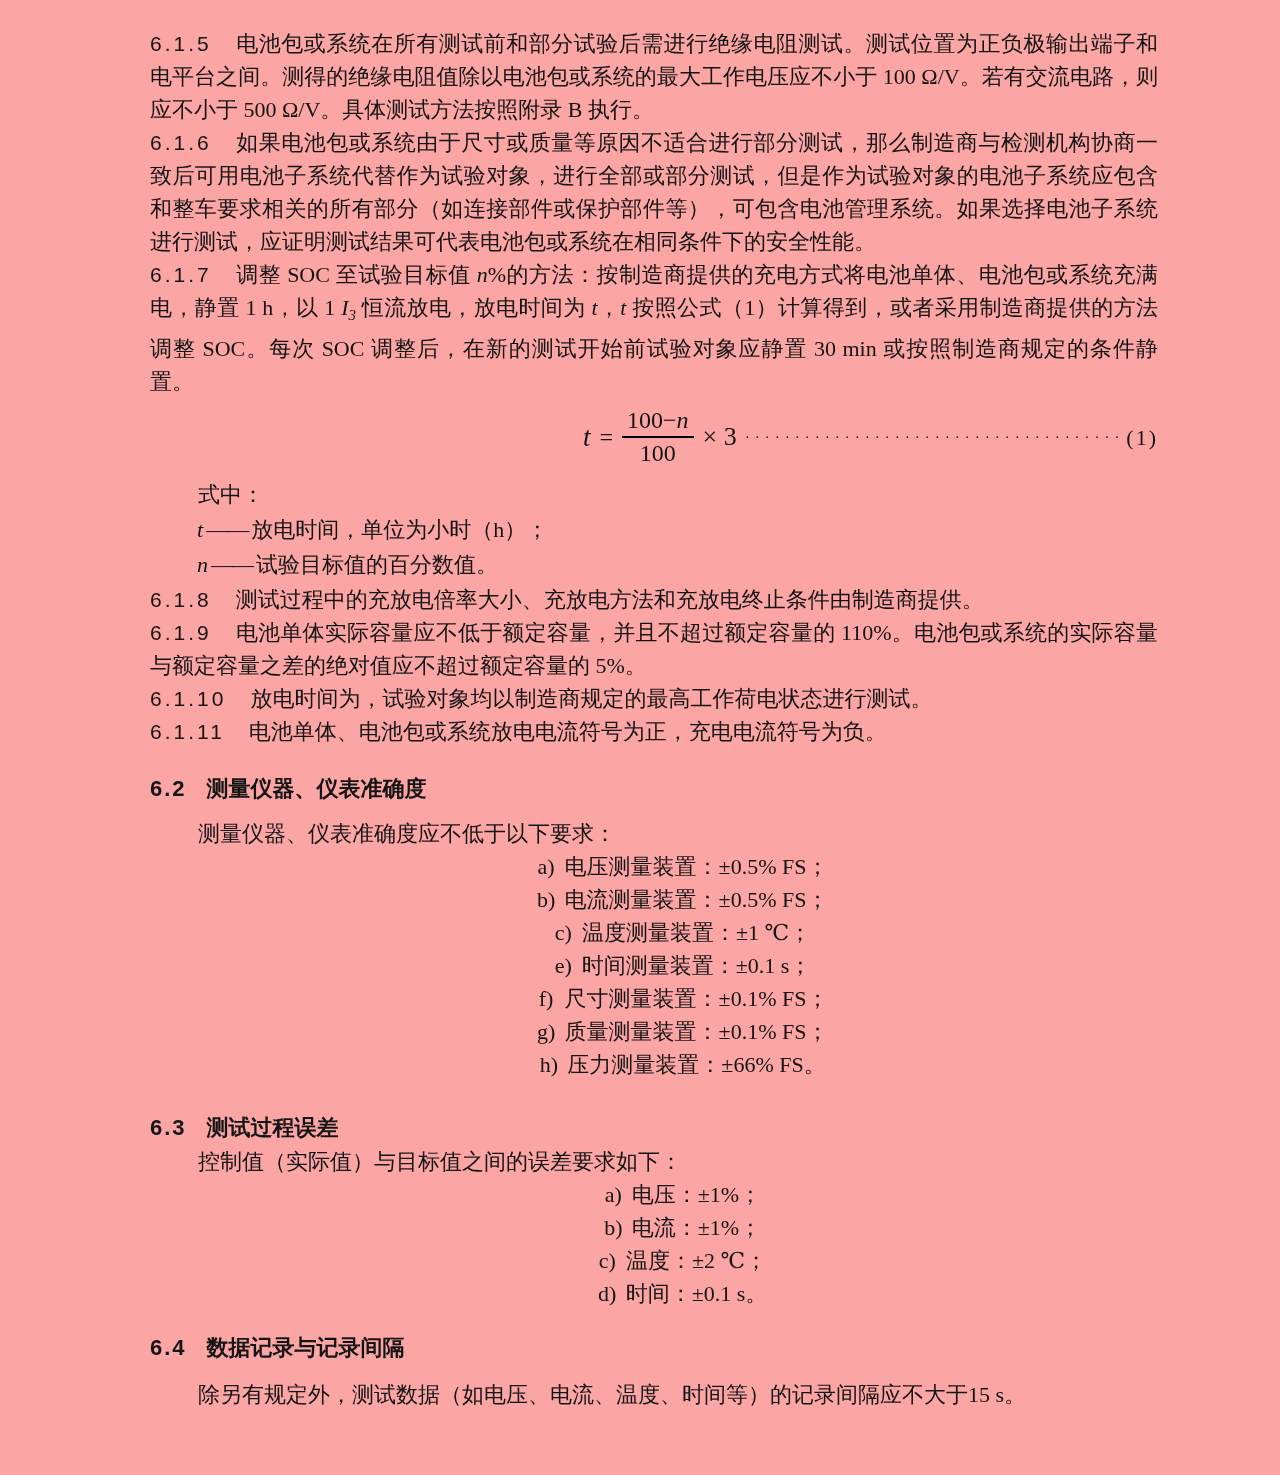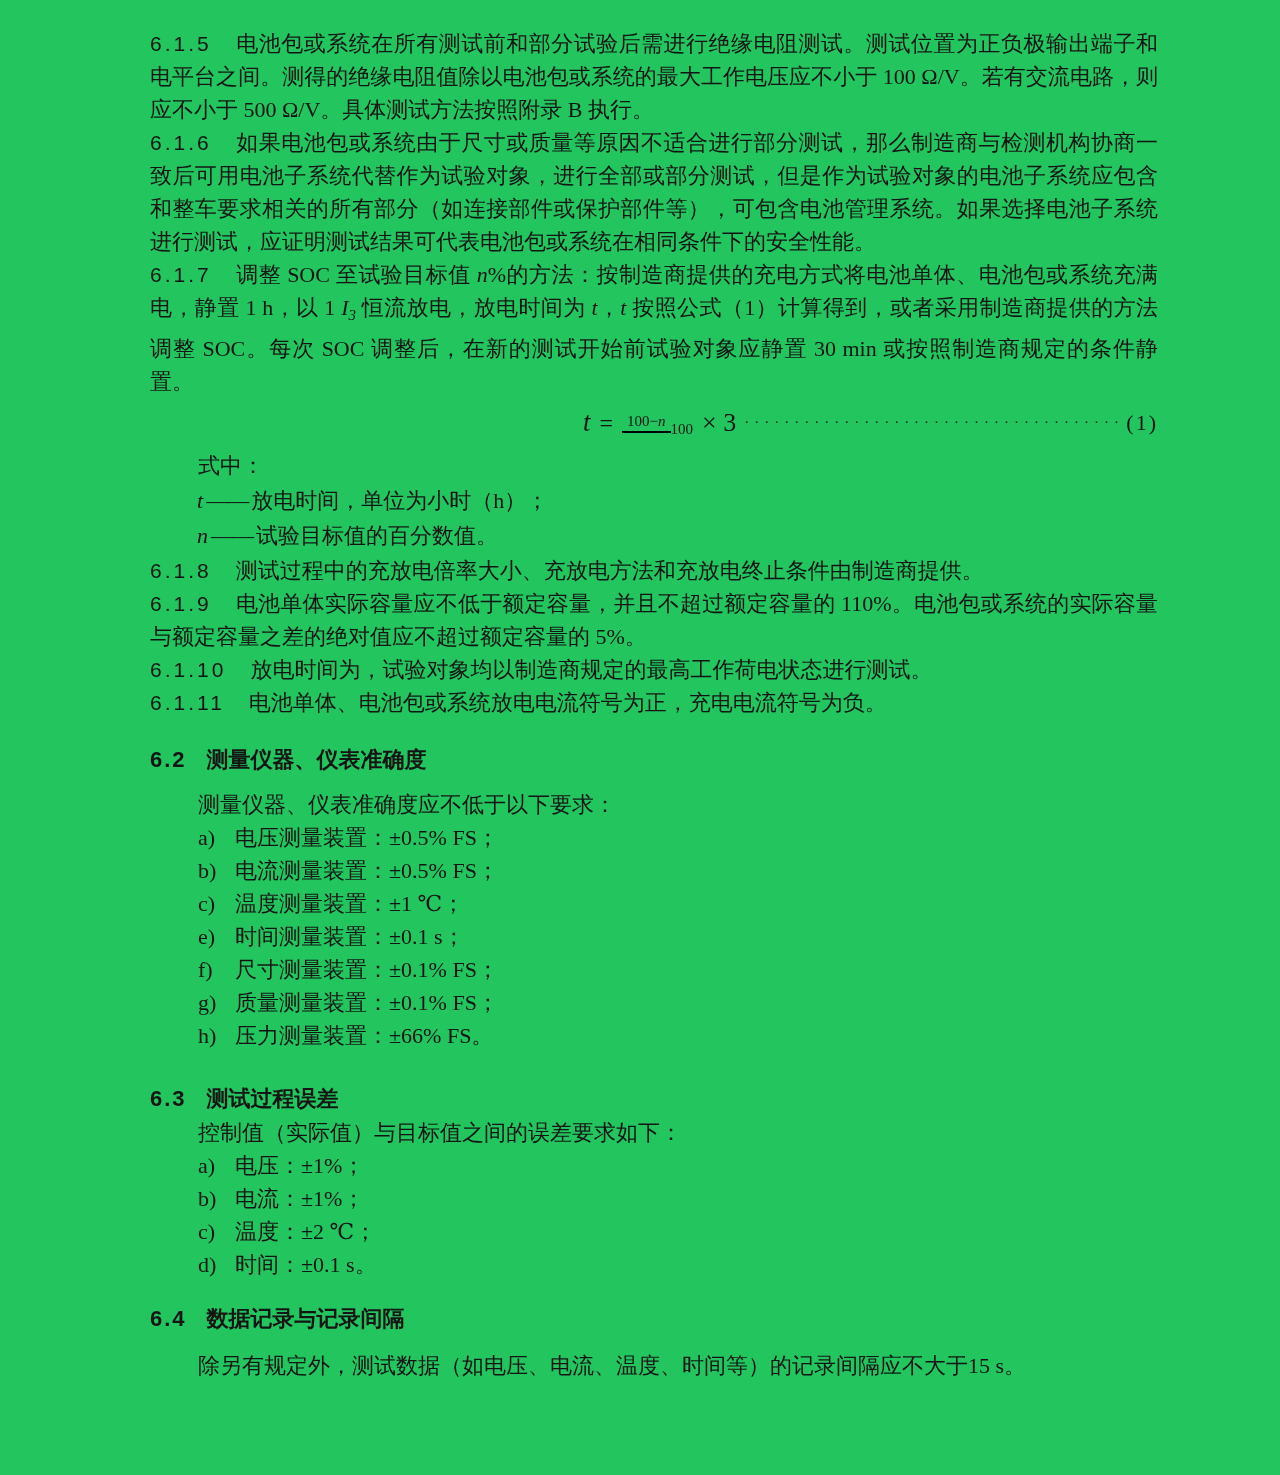--- a/index.html
+++ b/index.html
@@ -1,55 +1,55 @@
 <!DOCTYPE html>
 <html><head>
 <meta charset="utf-8">
 <style>
   html,body{margin:0;padding:0;background:#fff;}
   .page{
-    width:1280px;height:1475px;background:#22c55e;color:#141414;
+    width:1280px;height:1475px;background:#fca5a5;color:#141414;
     font-family:"Liberation Serif","DejaVu Serif",serif;
     font-size:22px;line-height:33px;overflow:hidden;
   }
   .content{padding:27px 122px 0 150px;width:1008px;}
   .para{margin:0;text-align:justify;text-justify:inter-ideograph;}
   .cnum{
     font-family:"Liberation Sans","DejaVu Sans",sans-serif;
     font-size:21px;letter-spacing:3px;margin-right:24px;white-space:nowrap;
   }
   .ivar{font-style:italic;font-family:"Liberation Serif","DejaVu Serif",serif;}
   sub.fsub{font-size:0.68em;font-style:italic;}
   
   .formula-row{display:flex;align-items:center;margin:8px 0 10px 0;}
   .feq{display:flex;align-items:center;margin-left:433px;white-space:nowrap;}
   .fvar{font-style:italic;font-size:27px;line-height:1;}
   .fop{font-size:24px;line-height:1;margin:0 9px;}
-  .frac{display:inline-flex;flex-direction:row;align-items:center;font-size:15px;line-height:1.2;}
+  .frac{display:inline-flex;flex-direction:column;align-items:center;font-size:24px;line-height:1.2;}
   .fnumer{padding:0 5px 1px 5px;border-bottom:2px solid #000;}
-  .fden{padding-top:13px;}
+  .fden{padding-top:1px;}
   .ftimes{font-size:26px;line-height:1;margin-left:9px;}
   .fdots{flex:1;overflow:hidden;white-space:nowrap;font-size:15px;letter-spacing:5px;margin:0 8px;color:#222;align-self:center;}
   .flabel{font-size:22px;white-space:nowrap;letter-spacing:2px;}
   
   .shizhong{margin:10px 0 0 0;padding-left:48px;}
   .def{margin:2px;padding-left:45px;}
   .ddash{margin:0 3px;letter-spacing:-1px;}
   
   .hd{
     font-family:"Liberation Sans","DejaVu Sans",sans-serif;
     font-weight:bold;font-size:22px;line-height:33px;margin:0;
   }
   .hd .hnum{letter-spacing:2px;margin-right:20px;}
   .hd-62{margin:24px 0 12px 0;}
   .hd-63{margin:30px 0 1px 0;}
   .hd-64{margin:21px 0 14px 0;}
   
   .ind{margin:0;padding-left:48px;text-align:justify;}
-  .li{margin:0;padding-left:48px;}
+  .li{margin:0;padding-left:48px;text-align:center;}
   .marker{display:inline-block;width:37px;}
 </style>
 </head>
 <body>
 
 <div class="page">
   <div class="content">
 
     <p class="para"><span class="cnum">6.1.5</span><span>电池包或系统在所有测试前和部分试验后需进行绝缘电阻测试。测试位置为正负极输出端子和电平台之间。测得的绝缘电阻值除以电池包或系统的最大工作电压应不小于 100 Ω/V。若有交流电路，则应不小于 500 Ω/V。具体测试方法按照附录 B 执行。</span></p>
 

